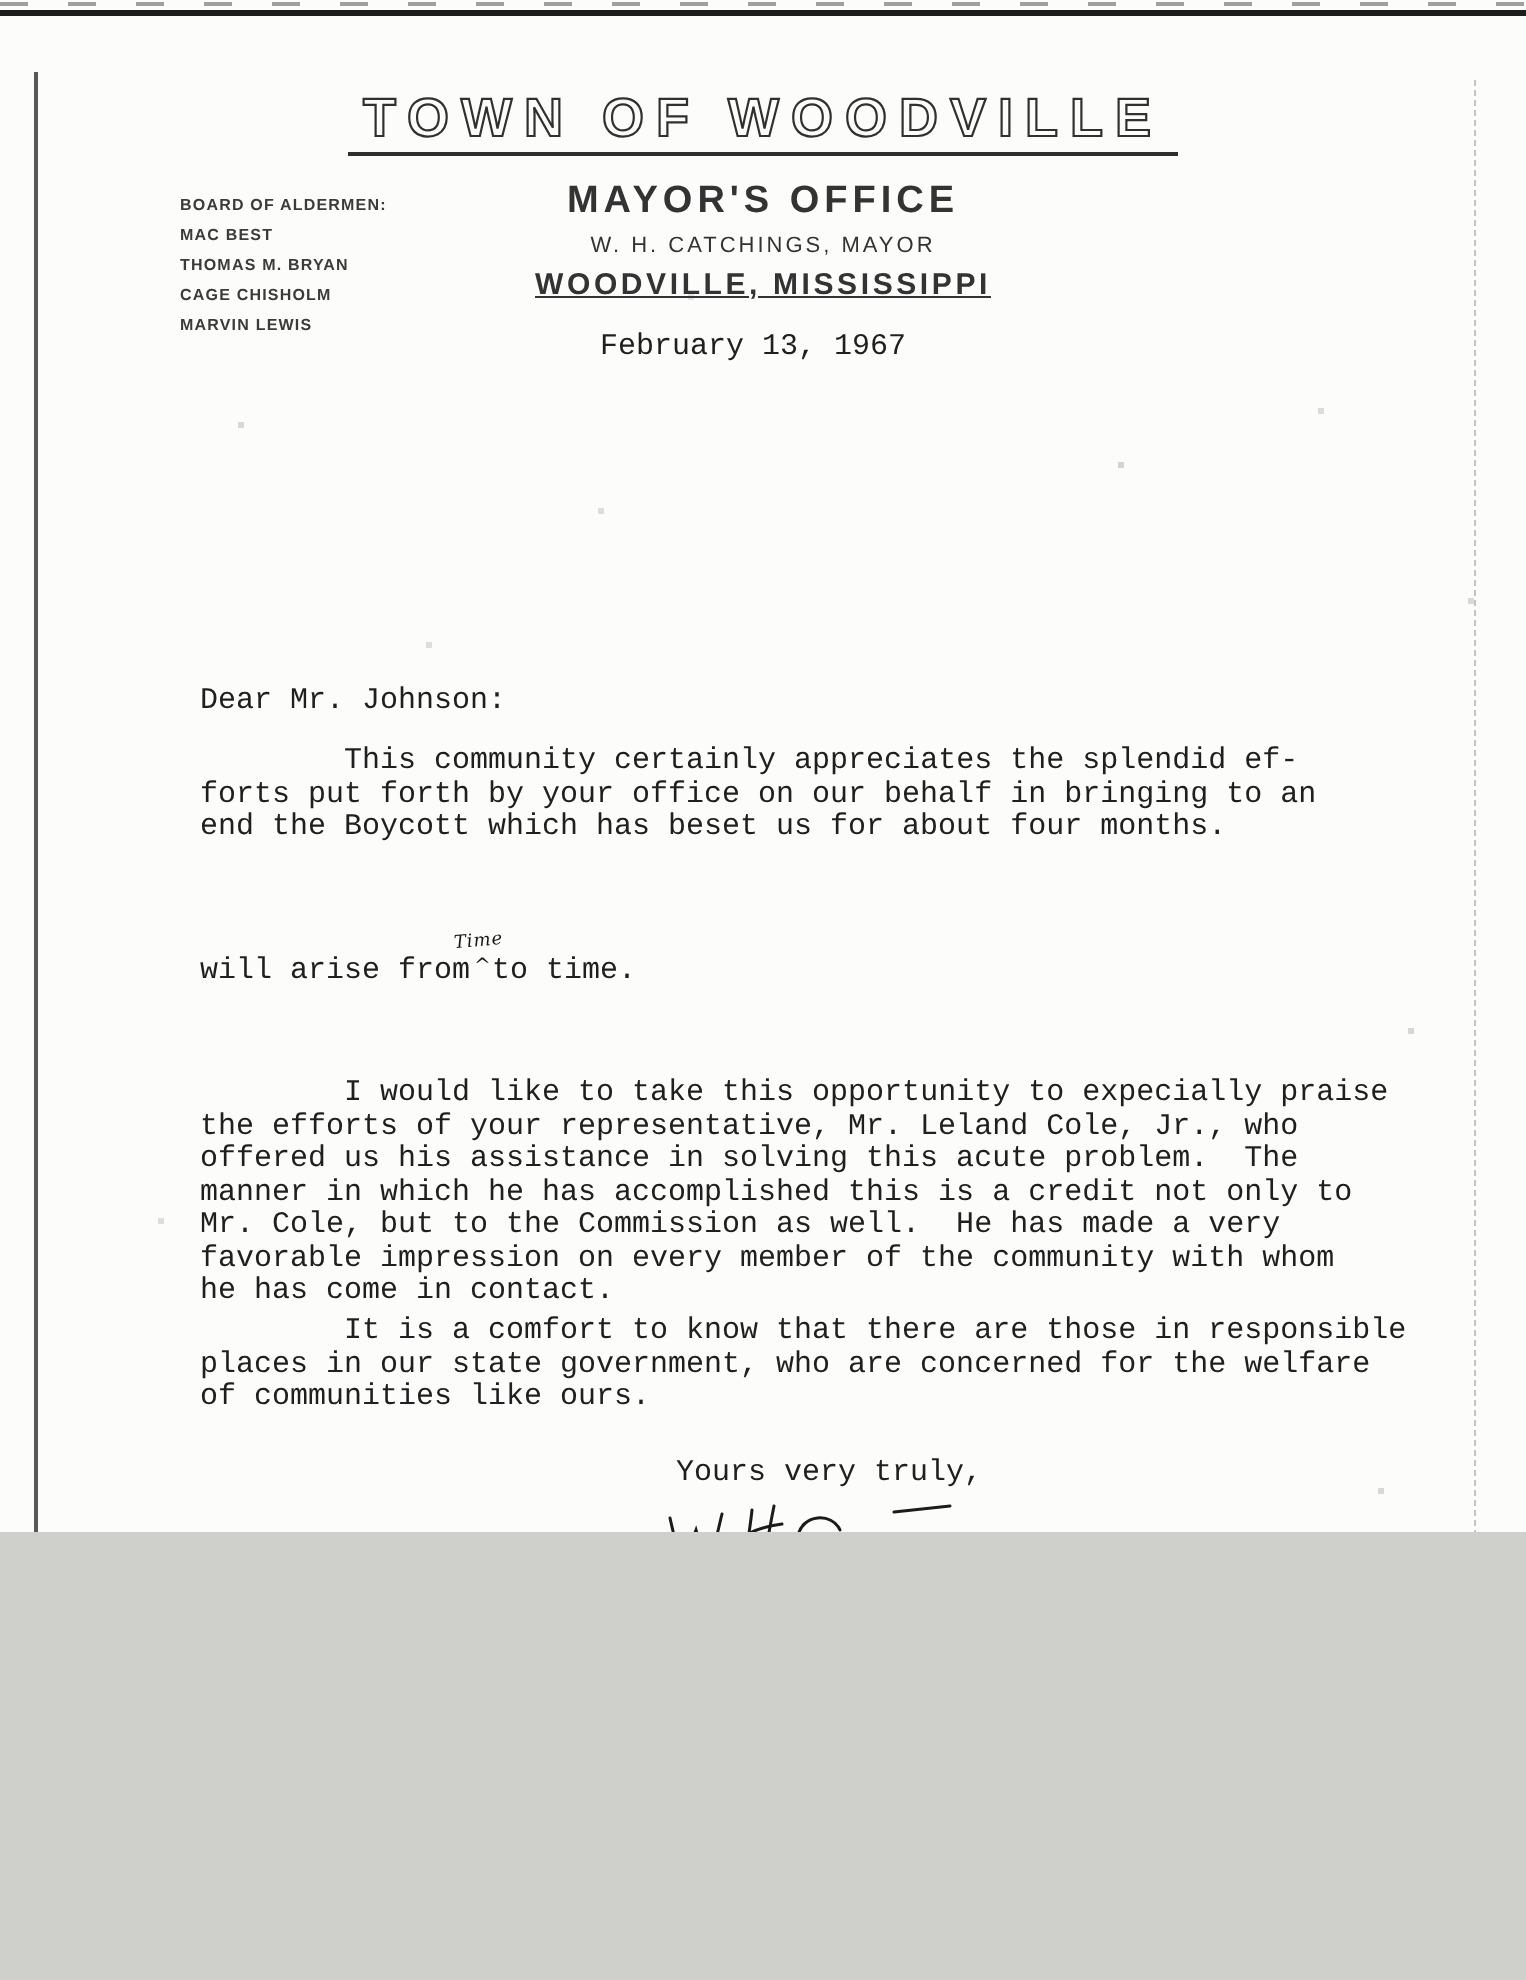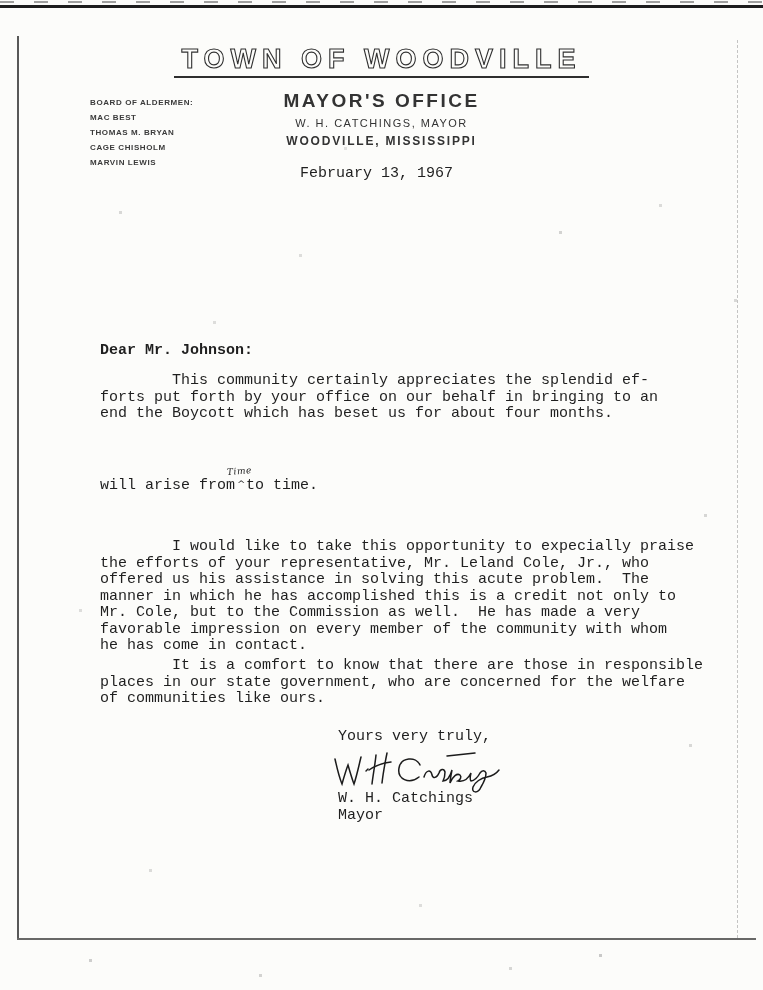--- a/index.html
+++ b/index.html
@@ -1,18 +1,18 @@
 <!DOCTYPE html>
 <html><head>
 <meta charset="utf-8">
 <style>
   * { box-sizing: border-box; }
   body { margin:0; background:#cfcfcb; }
   .page {
-    position:relative; width:763px; height:990px; margin:0 auto;
+    position:relative; width:763px; height:766px; margin:0 auto;
     background:#fcfcfa; overflow:hidden;
     font-family:"Liberation Sans", sans-serif; color:#2a2a2a;
   }
 
   
   .edge-top    { position:absolute; left:0; top:5px; width:763px; height:3px; background:#1d1d1d; }
   .edge-top2   { position:absolute; left:0; top:1px; width:763px; height:2px;
                  background:repeating-linear-gradient(90deg,#444 0 14px,transparent 14px 34px); opacity:.5; }
   .edge-left   { position:absolute; left:17px; top:36px; width:2px; height:902px; background:rgba(25,25,25,.72); }
   .edge-bottom { position:absolute; left:17px; top:938px; width:739px; height:2px; background:rgba(25,25,25,.65); }
@@ -35,33 +35,33 @@
   }
   @supports (-webkit-text-stroke: 1px #000) {
     .title-text { color:transparent; -webkit-text-stroke:1.1px #303030; }
   }
   .lh-left  { position:absolute; left:90px; top:95px; font-size:8px; font-weight:700;
               letter-spacing:.6px; line-height:15px; color:#3b3b3b; }
   .lh-center{ position:absolute; left:0; right:0; top:90px; text-align:center; color:#333; }
   .lh-office{ font-size:19px; font-weight:700; letter-spacing:2.5px; margin-bottom:5px; }
   .lh-mayor { font-size:11px; font-weight:400; letter-spacing:1.5px; margin-bottom:5px; }
   .lh-clerk { font-size:8px;  font-weight:700; letter-spacing:1px;   margin-bottom:6px; color:#444; }
-  .lh-city  { font-size:12px; font-weight:700; letter-spacing:1.8px; }
+  .lh-city  { font-size:15px; font-weight:700; letter-spacing:1.8px;text-decoration:underline; }
   .lh-right { position:absolute; right:61px; top:94px; text-align:right; font-size:7.5px;
               font-weight:700; letter-spacing:.4px; line-height:11.5px; color:#3b3b3b; }
   .lh-right .entry { margin-bottom:4px; }
 
   
   .type {
     position:absolute; font-family:"Liberation Mono", monospace; font-size:15px;
     line-height:16.5px; color:#1f1f1f; white-space:pre-wrap;
   }
   .date       { left:300px; top:166px; }
   .address    { left:100px; top:266px; }
-  .salutation { left:100px; top:343px;font-weight:bold; }
+  .salutation { left:100px; top:343px; }
   .p1 { left:100px; top:373px; width:590px; }
   .p2 { left:100px; top:440px; width:590px; }
   .p3 { left:100px; top:539px; width:600px; }
   .p4 { left:100px; top:658px; width:610px; }
   .closing   { left:338px; top:729px; }
   .sig-block { left:338px; top:791px; }
   .block { display:block; }
   .inline { display:inline; }
 
   

